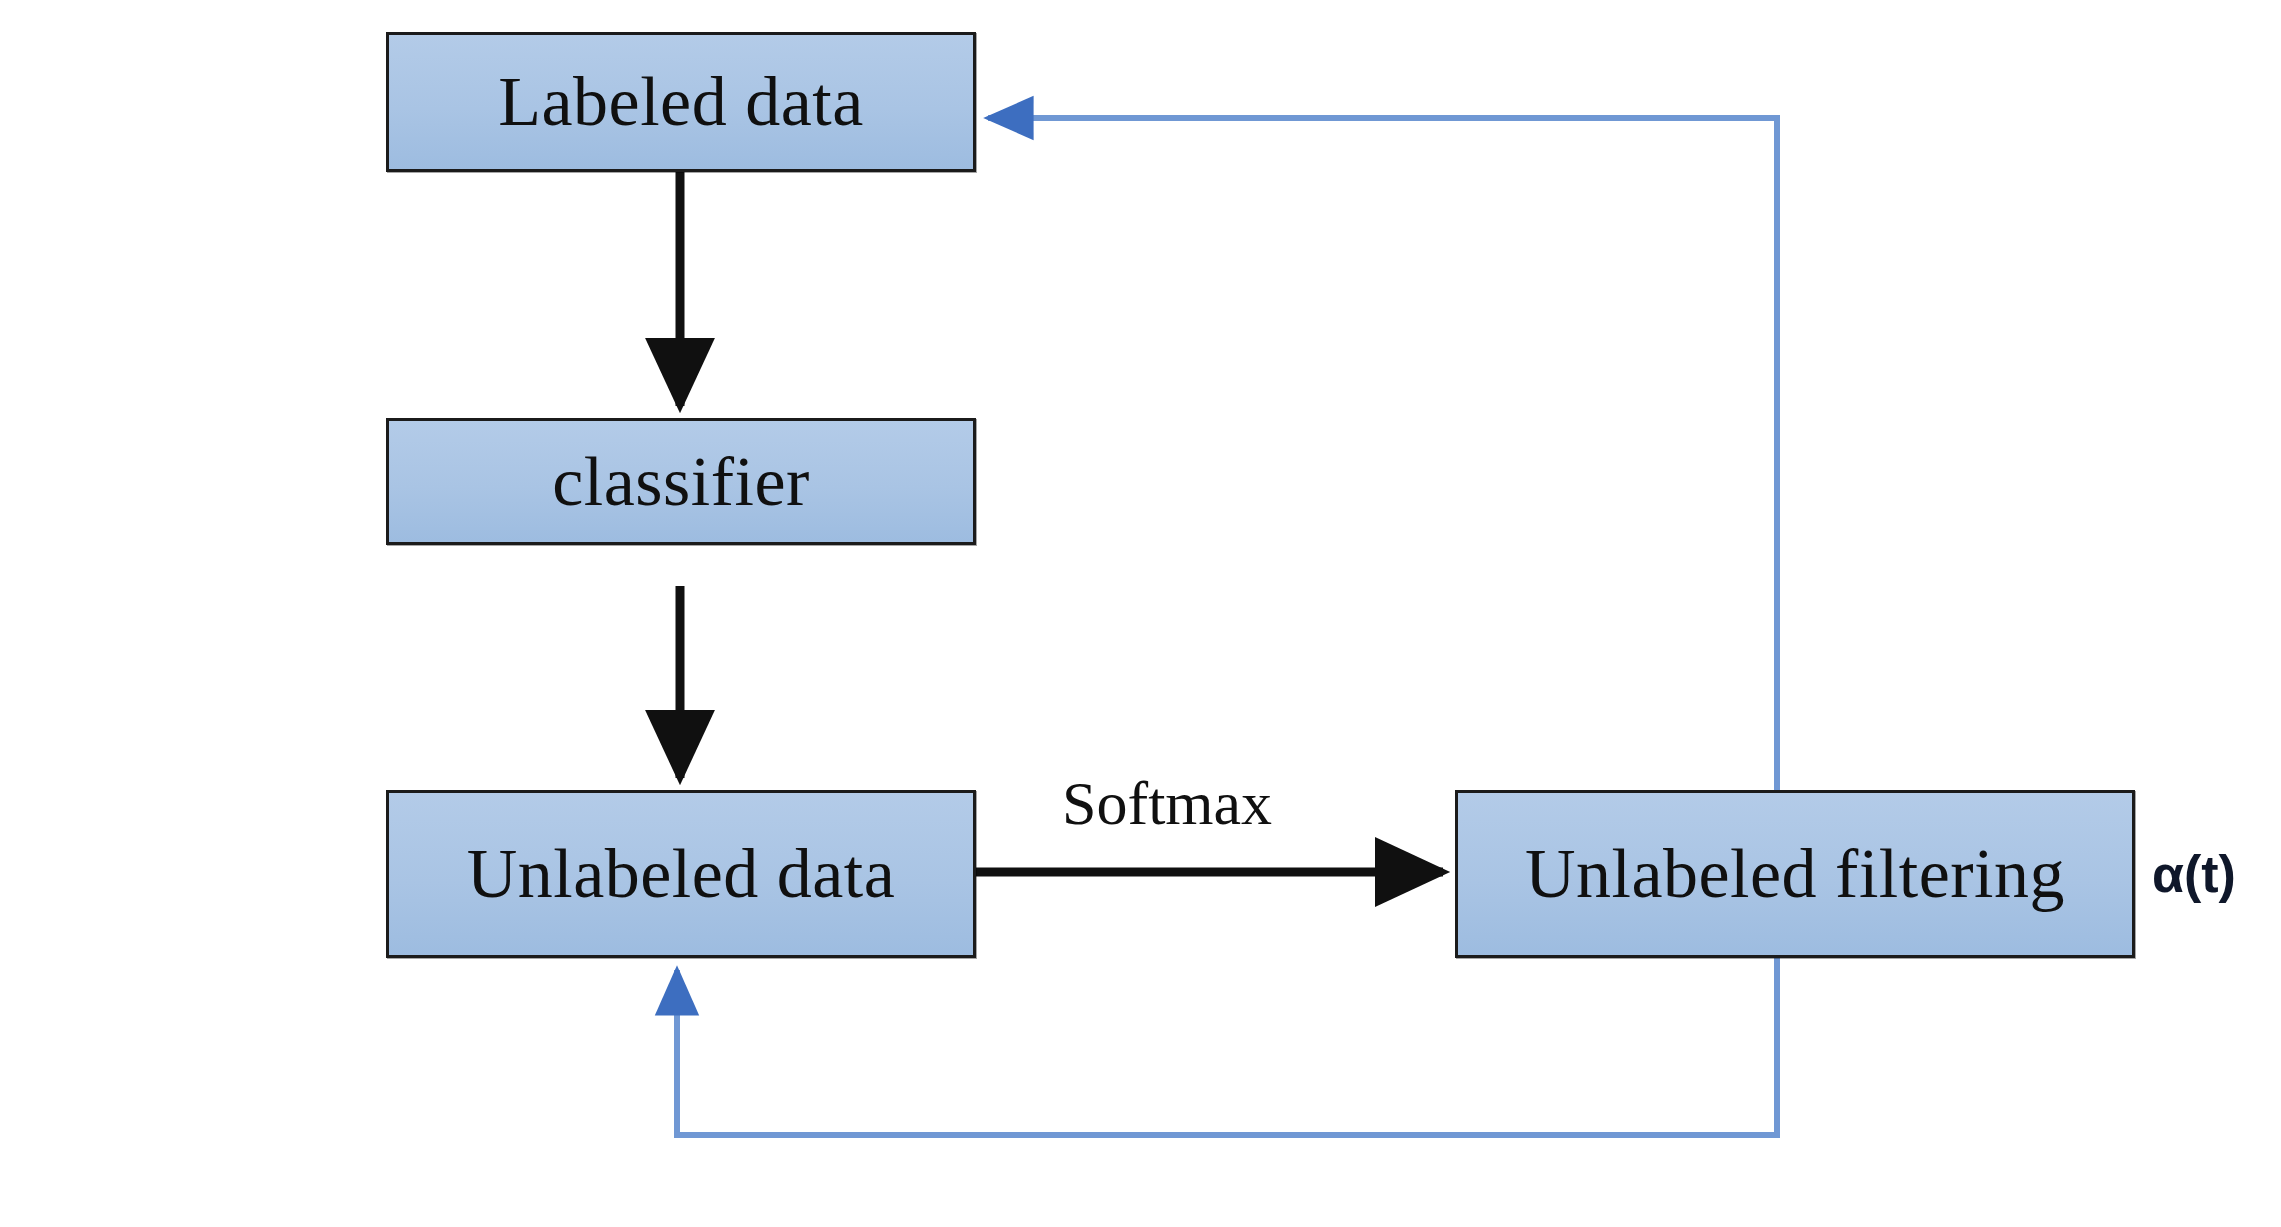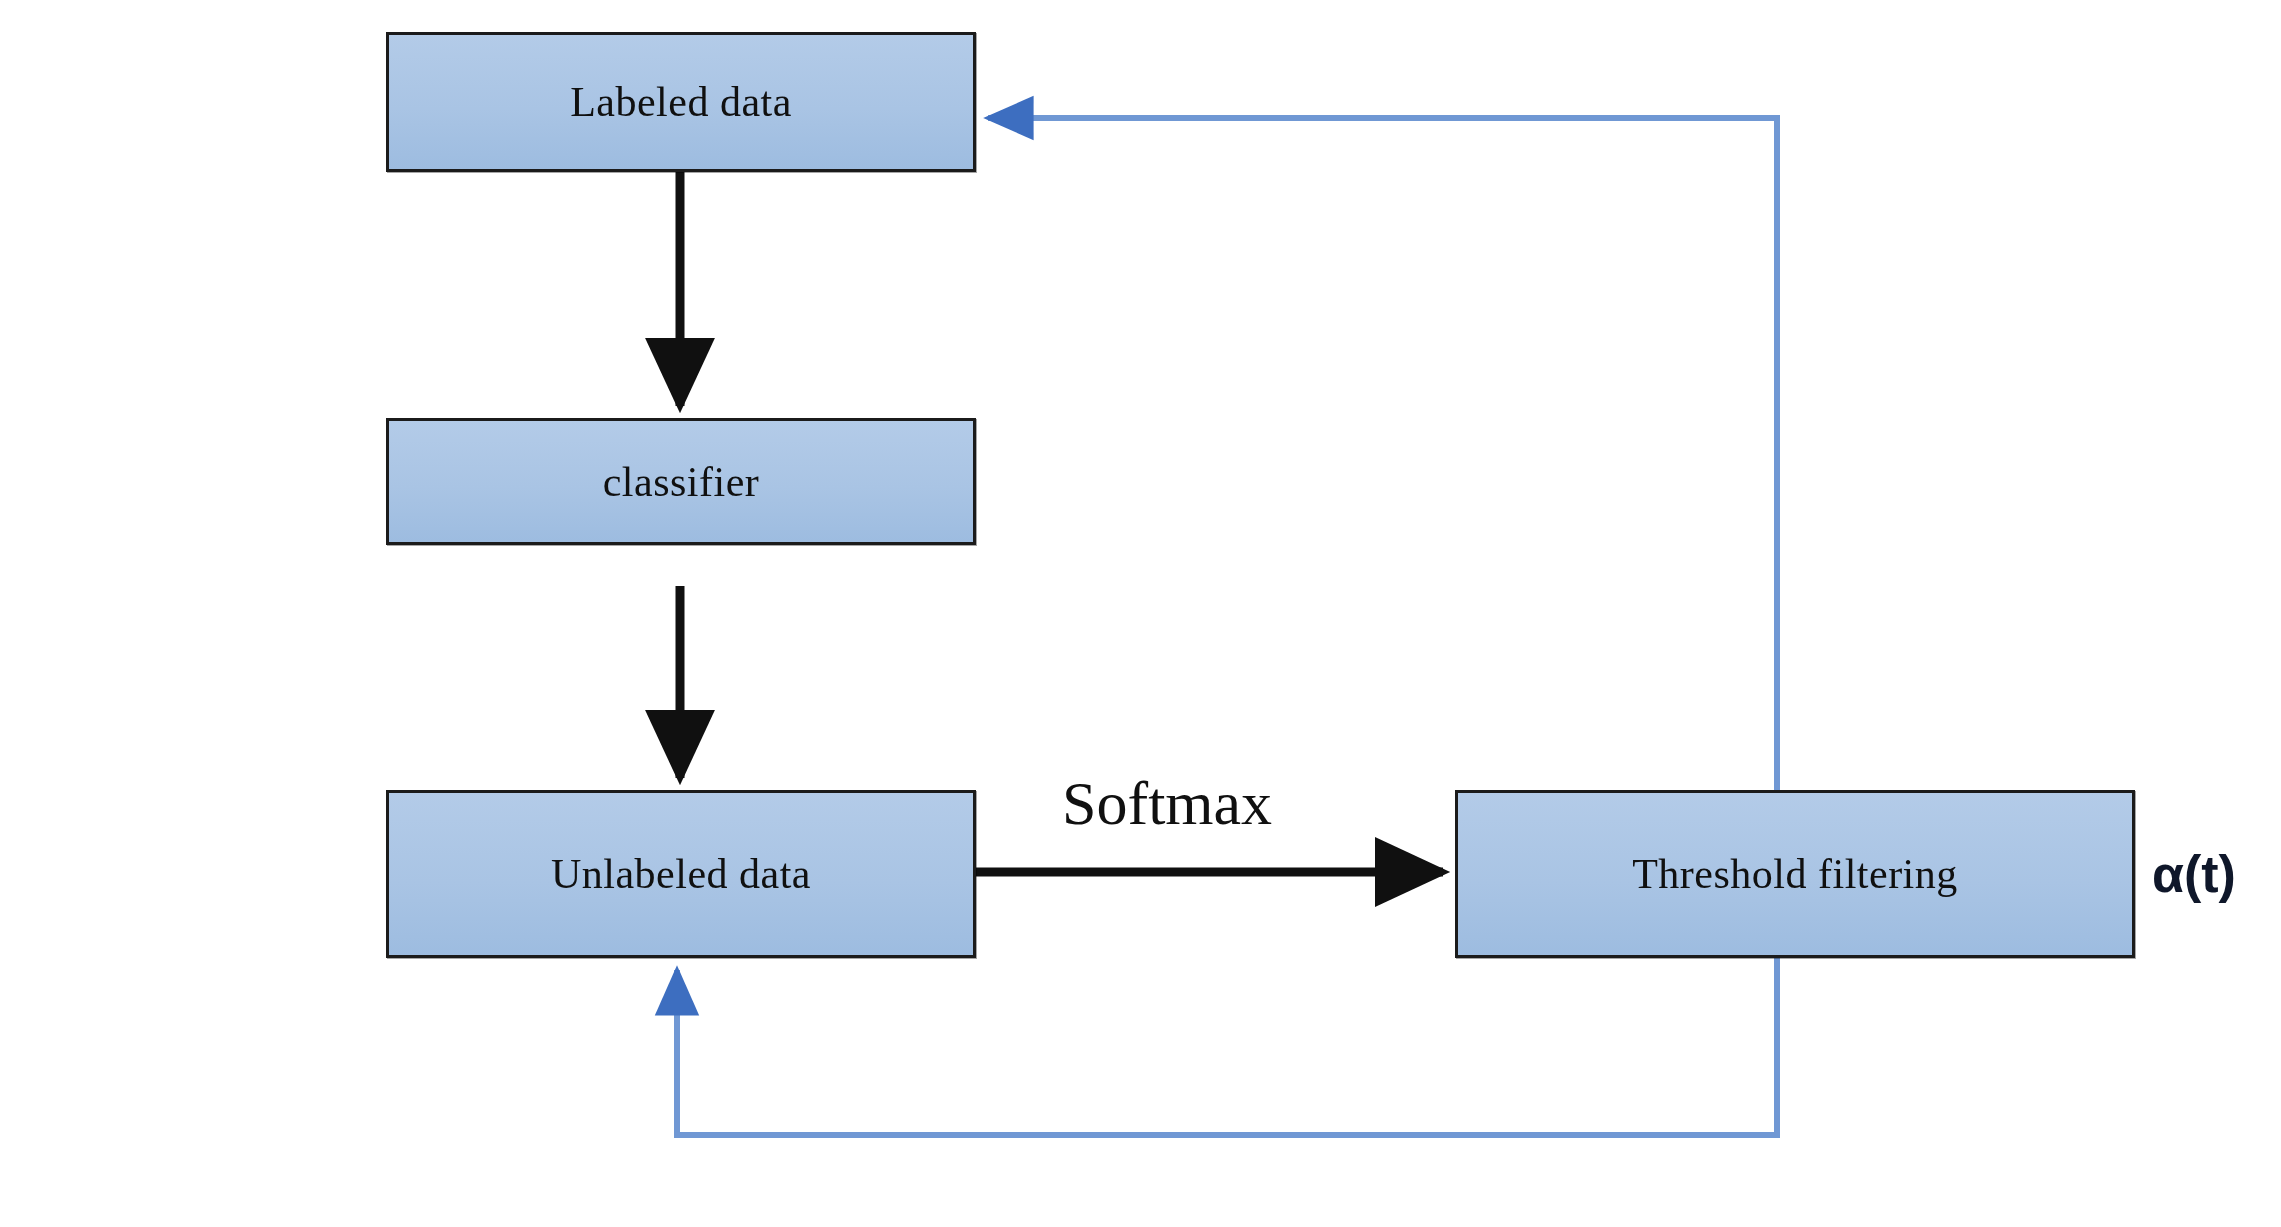--- a/index.html
+++ b/index.html
@@ -33,21 +33,21 @@
     background: linear-gradient(180deg, #b3cbe8 0%, #a9c4e4 55%, #9dbce0 100%);
     border: 3px solid #1b1b1b;
     box-shadow: 1px 1px 0 rgba(0,0,0,0.35);
     color: #101010;
     font-family: "Liberation Serif", "DejaVu Serif", serif;
     line-height: 1;
     white-space: nowrap;
   }
   .node-label {
     display: block;
-    font-size: 42px;
+    font-size: 70px;
     letter-spacing: 0.5px;
   }
   .edge-label {
     position: absolute;
     color: #101010;
     font-family: "Liberation Serif", "DejaVu Serif", serif;
     font-size: 62px;
     line-height: 1;
     white-space: nowrap;
   }
@@ -105,21 +105,21 @@
 
   <div class="node" id="node-classifier">
     <span class="node-label">classifier</span>
   </div>
 
   <div class="node" id="node-unlabeled">
     <span class="node-label">Unlabeled data</span>
   </div>
 
   <div class="node" id="node-threshold">
-    <span class="node-label">Threshold filtering</span>
+    <span class="node-label">Unlabeled filtering</span>
   </div>
 
 
 
   <div class="edge-label" id="lbl-softmax">Softmax</div>
 
 
 
   <div class="sym-label" id="lbl-alpha">α(t)</div>
 

